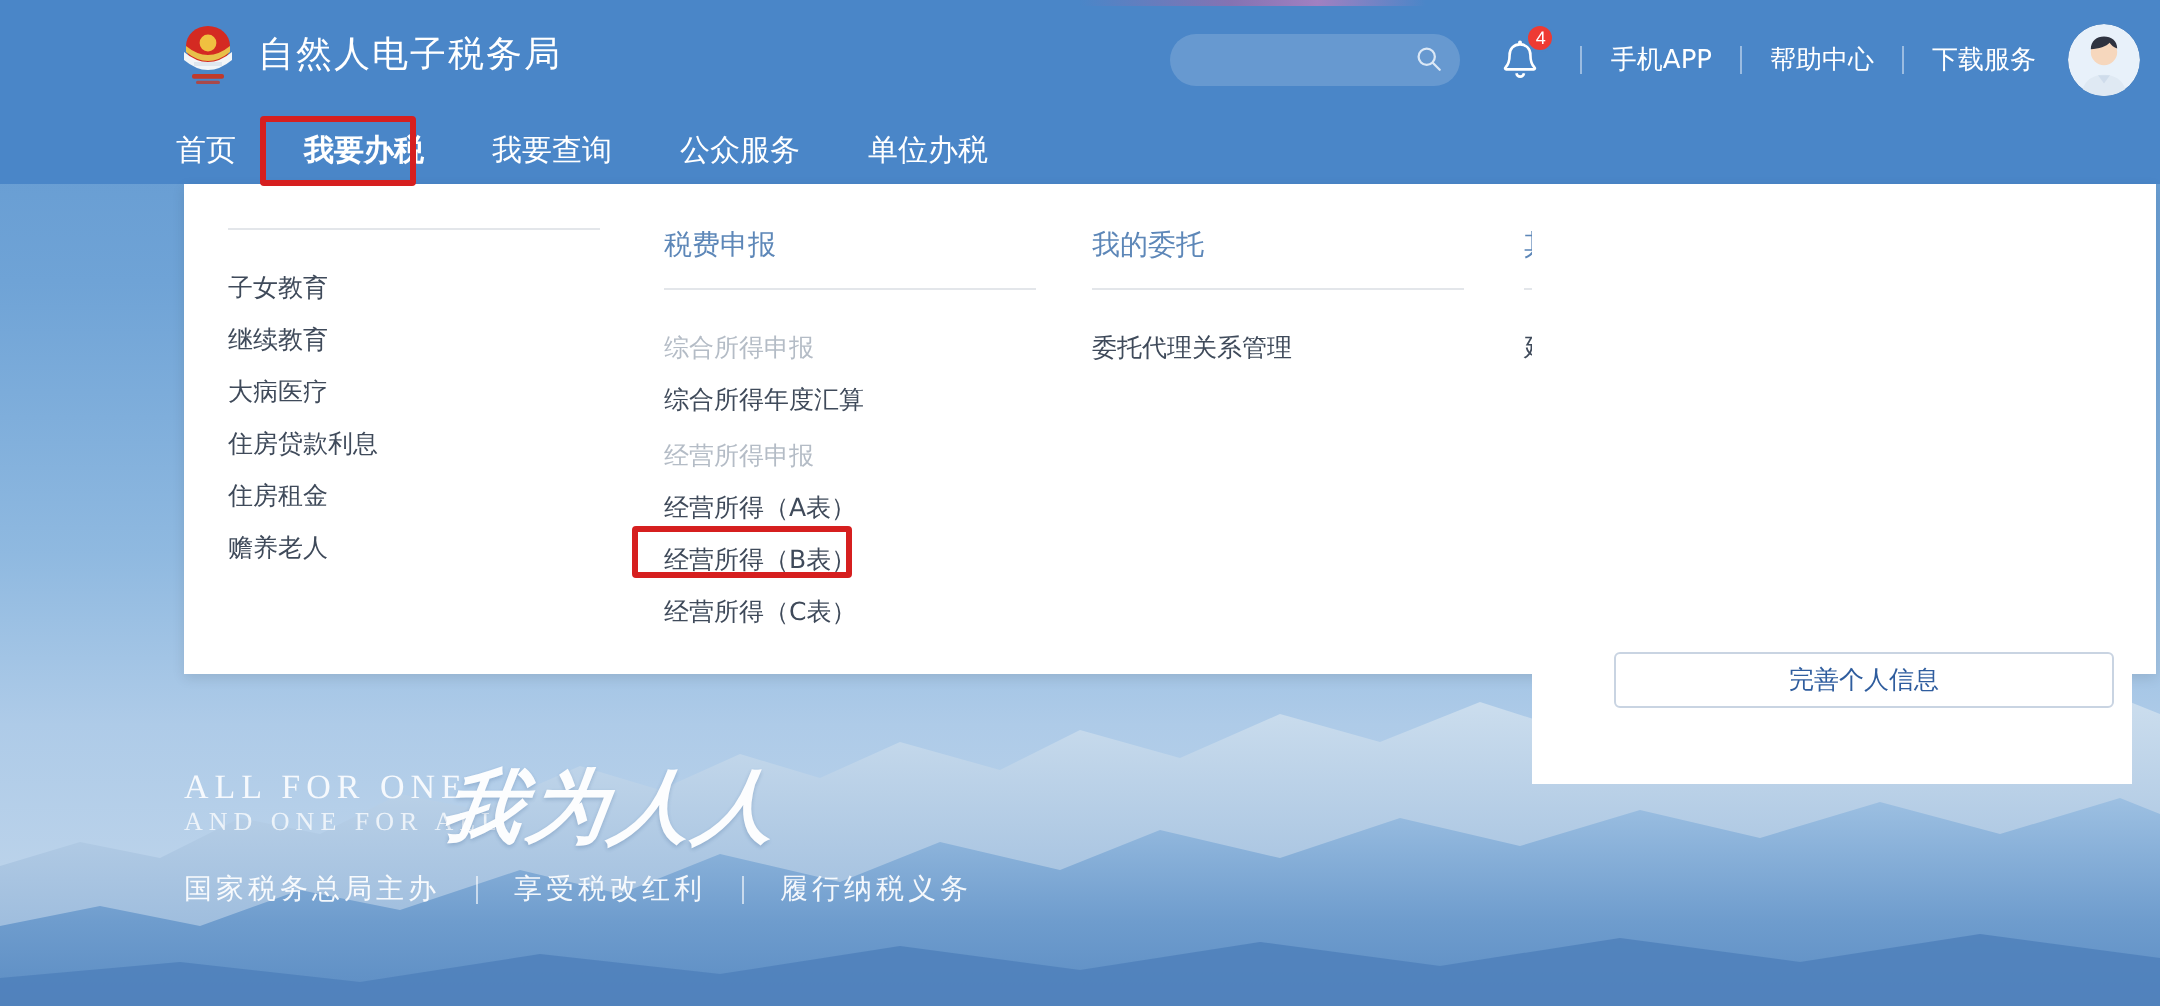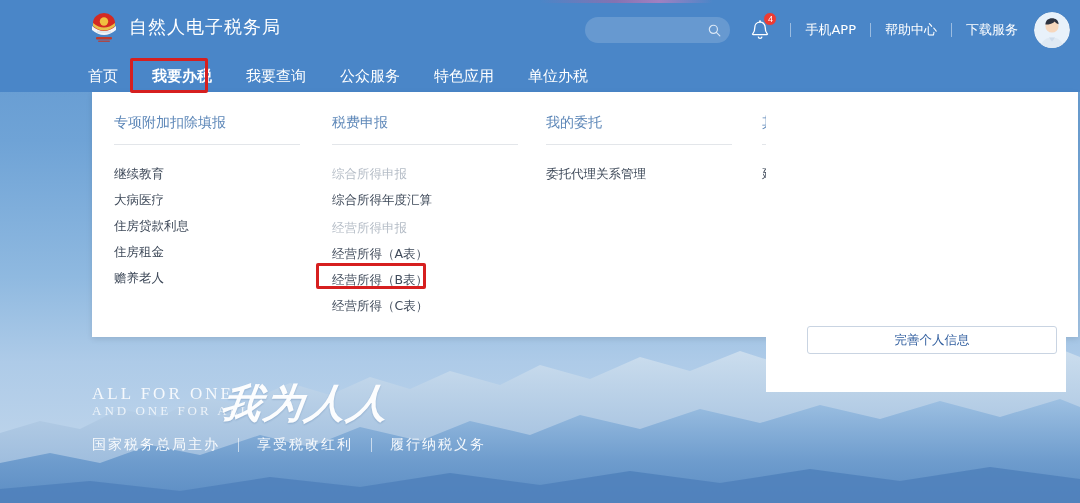--- a/index.html
+++ b/index.html
@@ -264,30 +264,29 @@
         <path d="M15 25.6h6l-3 4.2z" fill="#cfdceb"></path>
       </svg>
     </span>
   </div>
 
   <div class="nav">
     <div class="nav-item">首页</div>
     <div class="nav-item active">我要办税</div>
     <div class="nav-item">我要查询</div>
     <div class="nav-item">公众服务</div>
-    <div class="nav-item">特色应用</div>
     <div class="nav-item">单位办税</div>
   </div>
 
   <div class="dropdown">
     <div class="dd-cols">
 
       <div class="dd-col c1">
-        <div class="dd-head">专项附加扣除填报</div>
         <div class="dd-rule"></div>
+        <div class="dd-item sub">子女教育</div>
         <div class="dd-item sub">继续教育</div>
         <div class="dd-item sub">大病医疗</div>
         <div class="dd-item sub">住房贷款利息</div>
         <div class="dd-item sub">住房租金</div>
         <div class="dd-item sub">赡养老人</div>
       </div>
 
       <div class="dd-col c2">
         <div class="dd-head">税费申报</div>
         <div class="dd-rule"></div>

